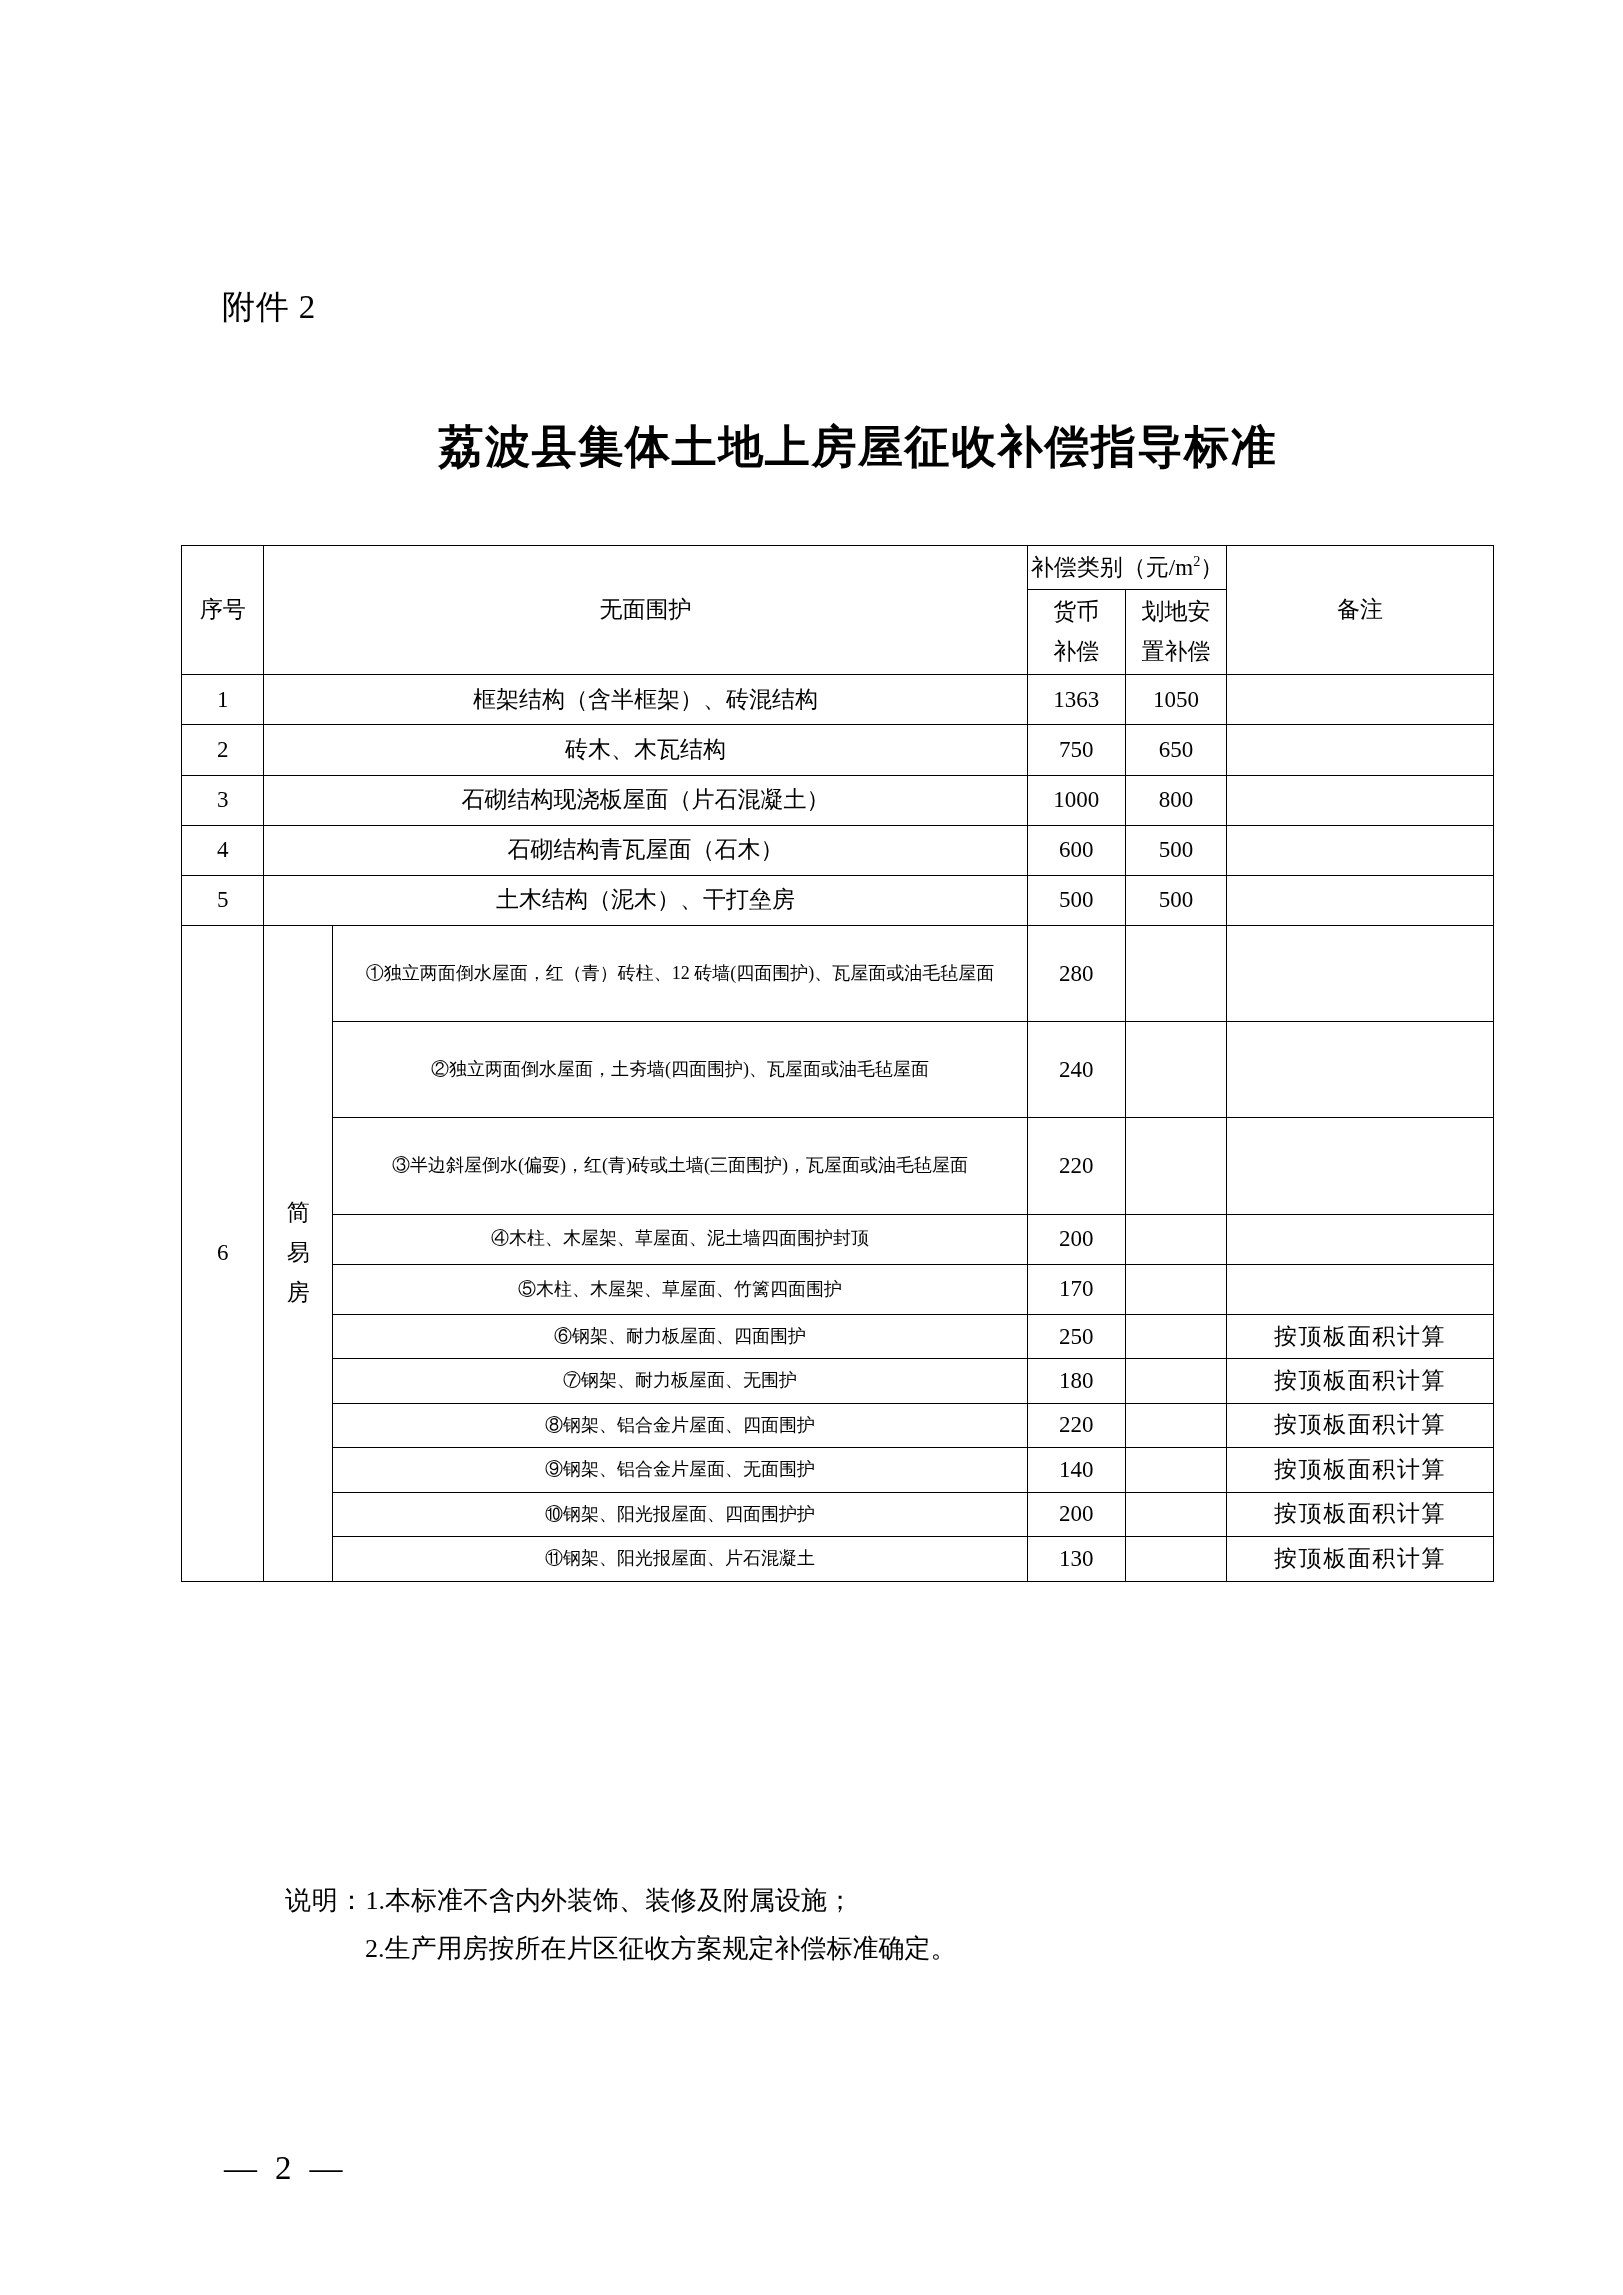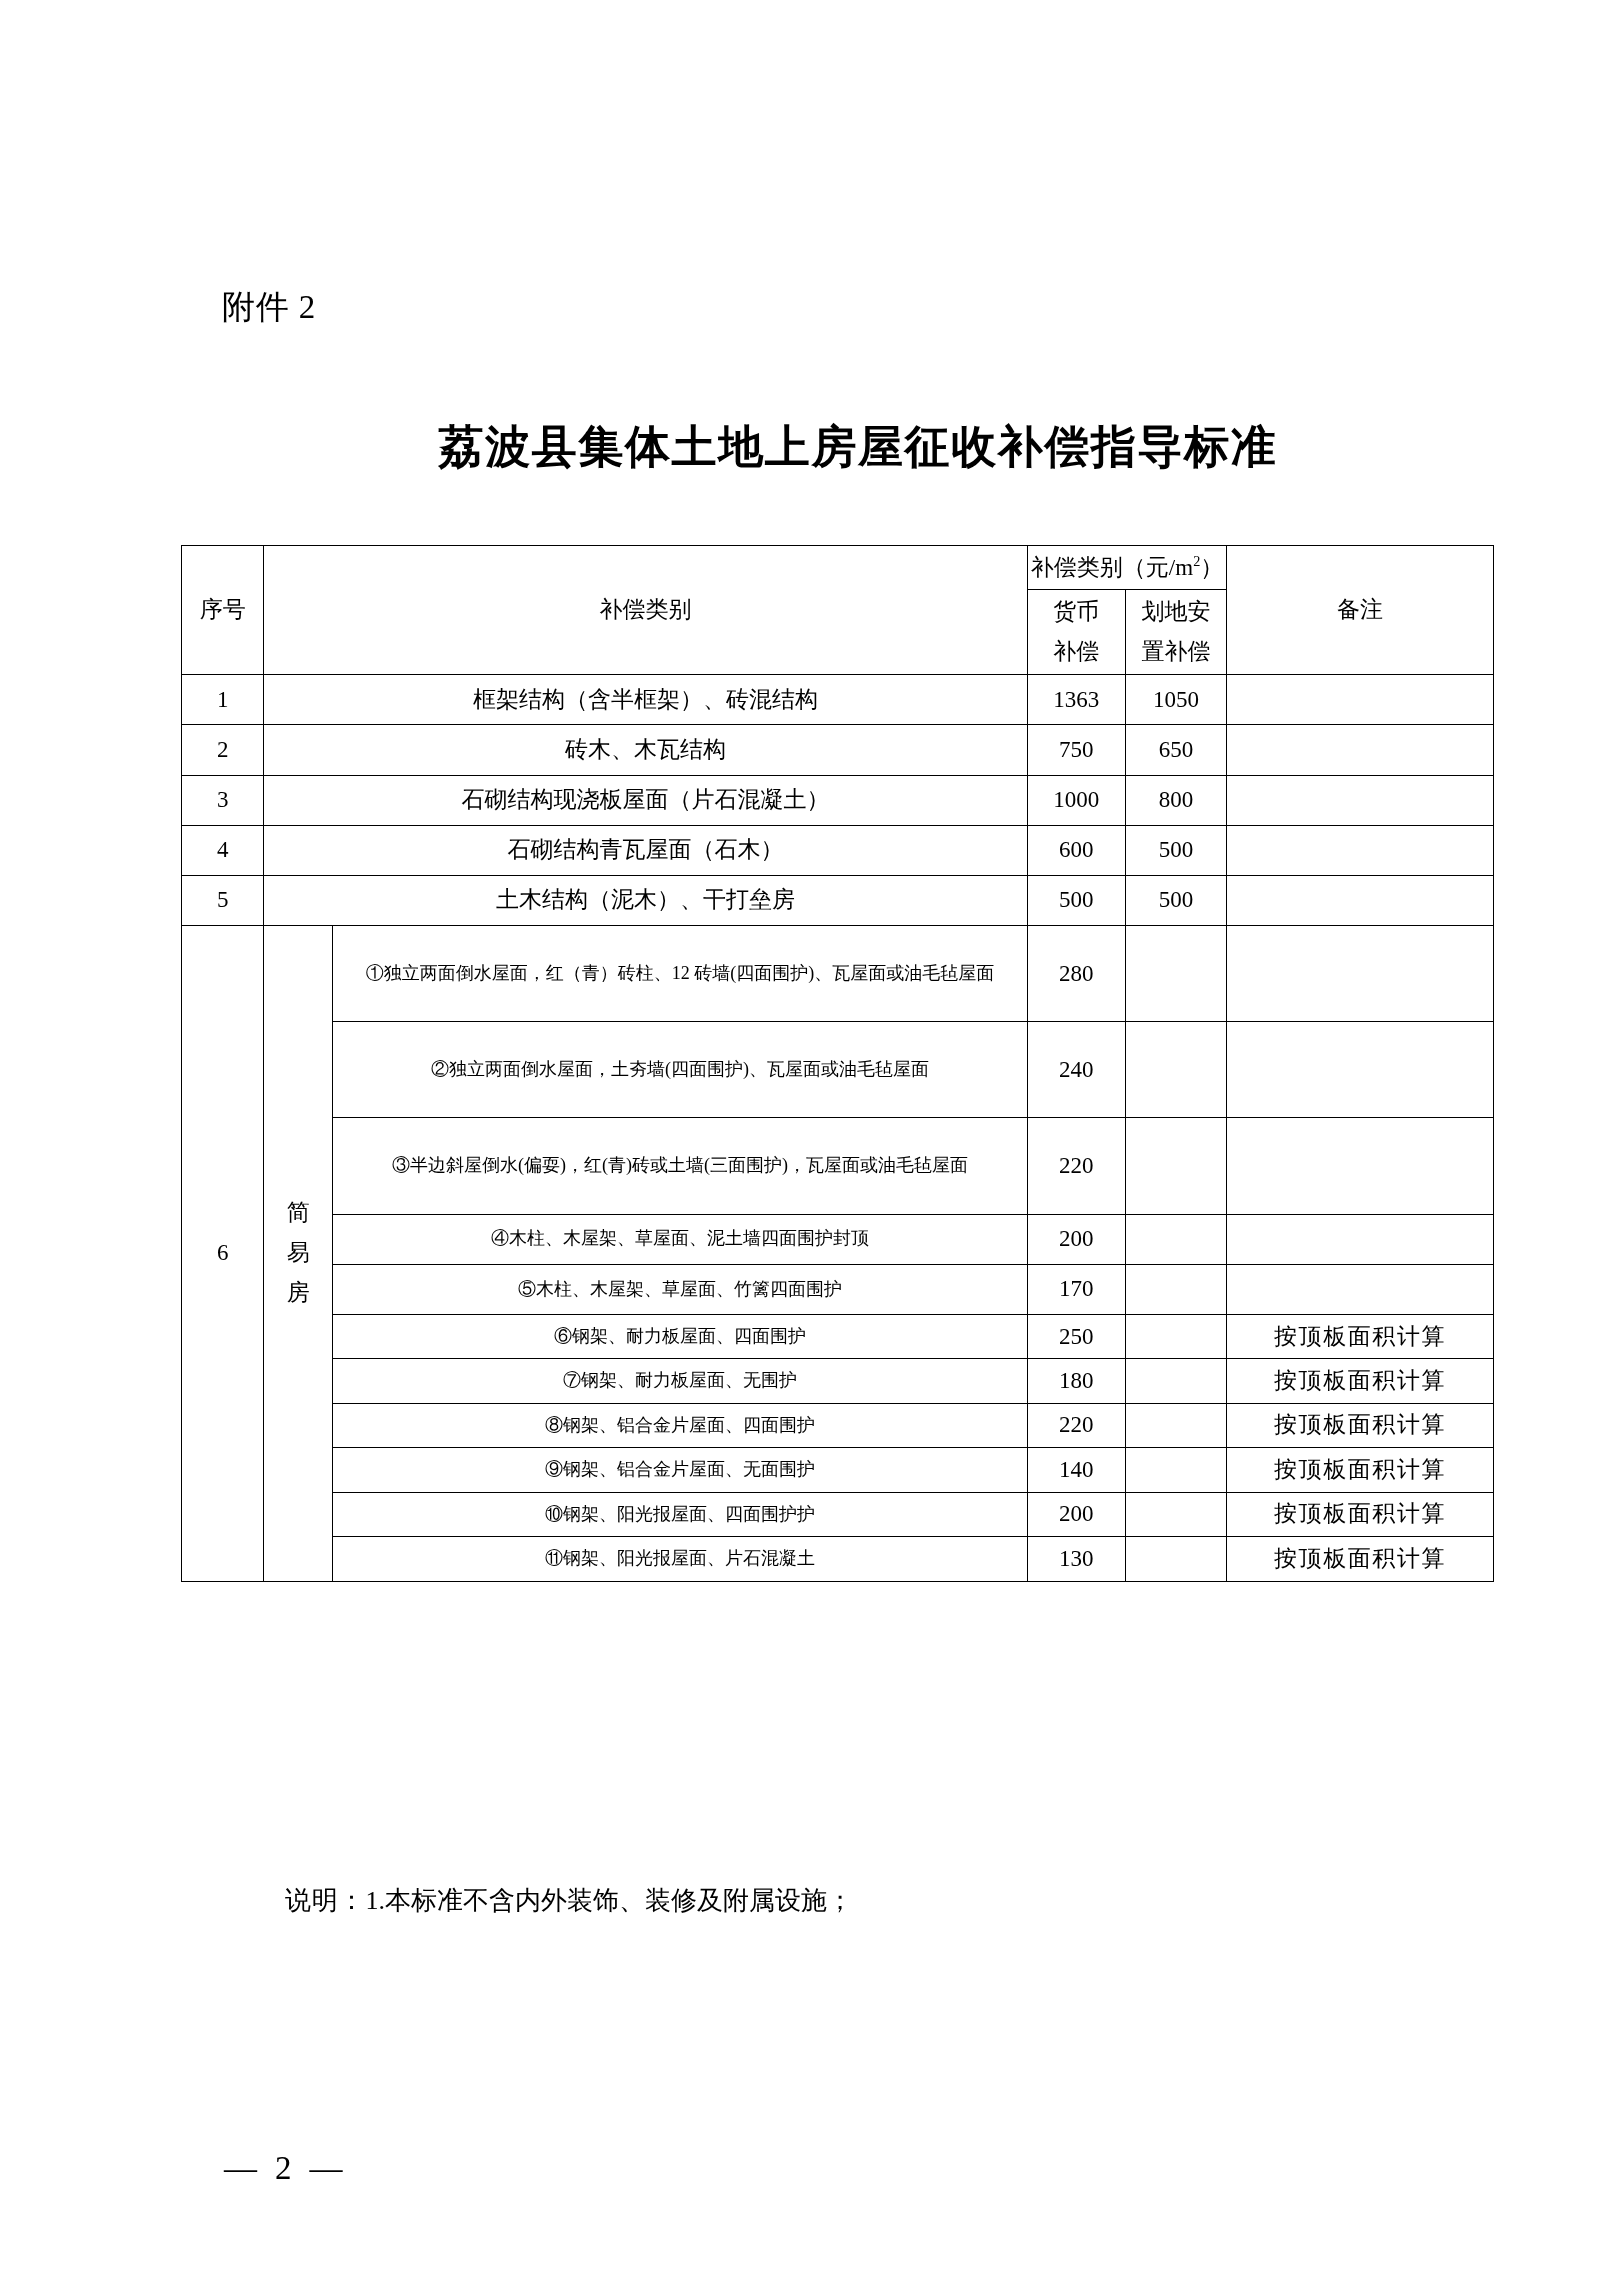--- a/index.html
+++ b/index.html
@@ -139,21 +139,21 @@
         <col class="c-seq">
           <col class="c-sub">
           <col class="c-desc">
         <col class="c-cash">
           <col class="c-land">
           <col class="c-note">
       </colgroup>
       <thead>
         <tr>
           <th rowspan="2" class="h-seq">序号</th>
-          <th rowspan="2" colspan="2" class="h-desc">补偿类别</th>
+          <th rowspan="2" colspan="2" class="h-desc">无面围护</th>
           <th colspan="2" class="h-unit"><span>补偿类别（元/m</span><span class="sup2">2</span><span>）</span></th>
           <th rowspan="2" class="h-note">备注</th>
         </tr>
         <tr>
           <th class="h-sub">
             <span>货币</span><br>
             <span>补偿</span>
           </th>
           <th class="h-sub">
             <span>划地安</span><br>
@@ -285,18 +285,19 @@
           <td class="num"></td>
           <td class="note-cell">按顶板面积计算</td>
         </tr>
 
       </tbody>
     </table>
   </div>
 
   <div class="notes">
     <div class="note-line"><span class="note-label">说明：</span><span>1.本标准不含内外装饰、装修及附属设施；</span></div>
+    <div class="note-line indent"><span>2.生产用房按所在片区征收方案规定补偿标准确定。</span></div>
   </div>
 
   <div class="footer">— 2 —</div>
 
 </div>
 
 
 </body></html>

